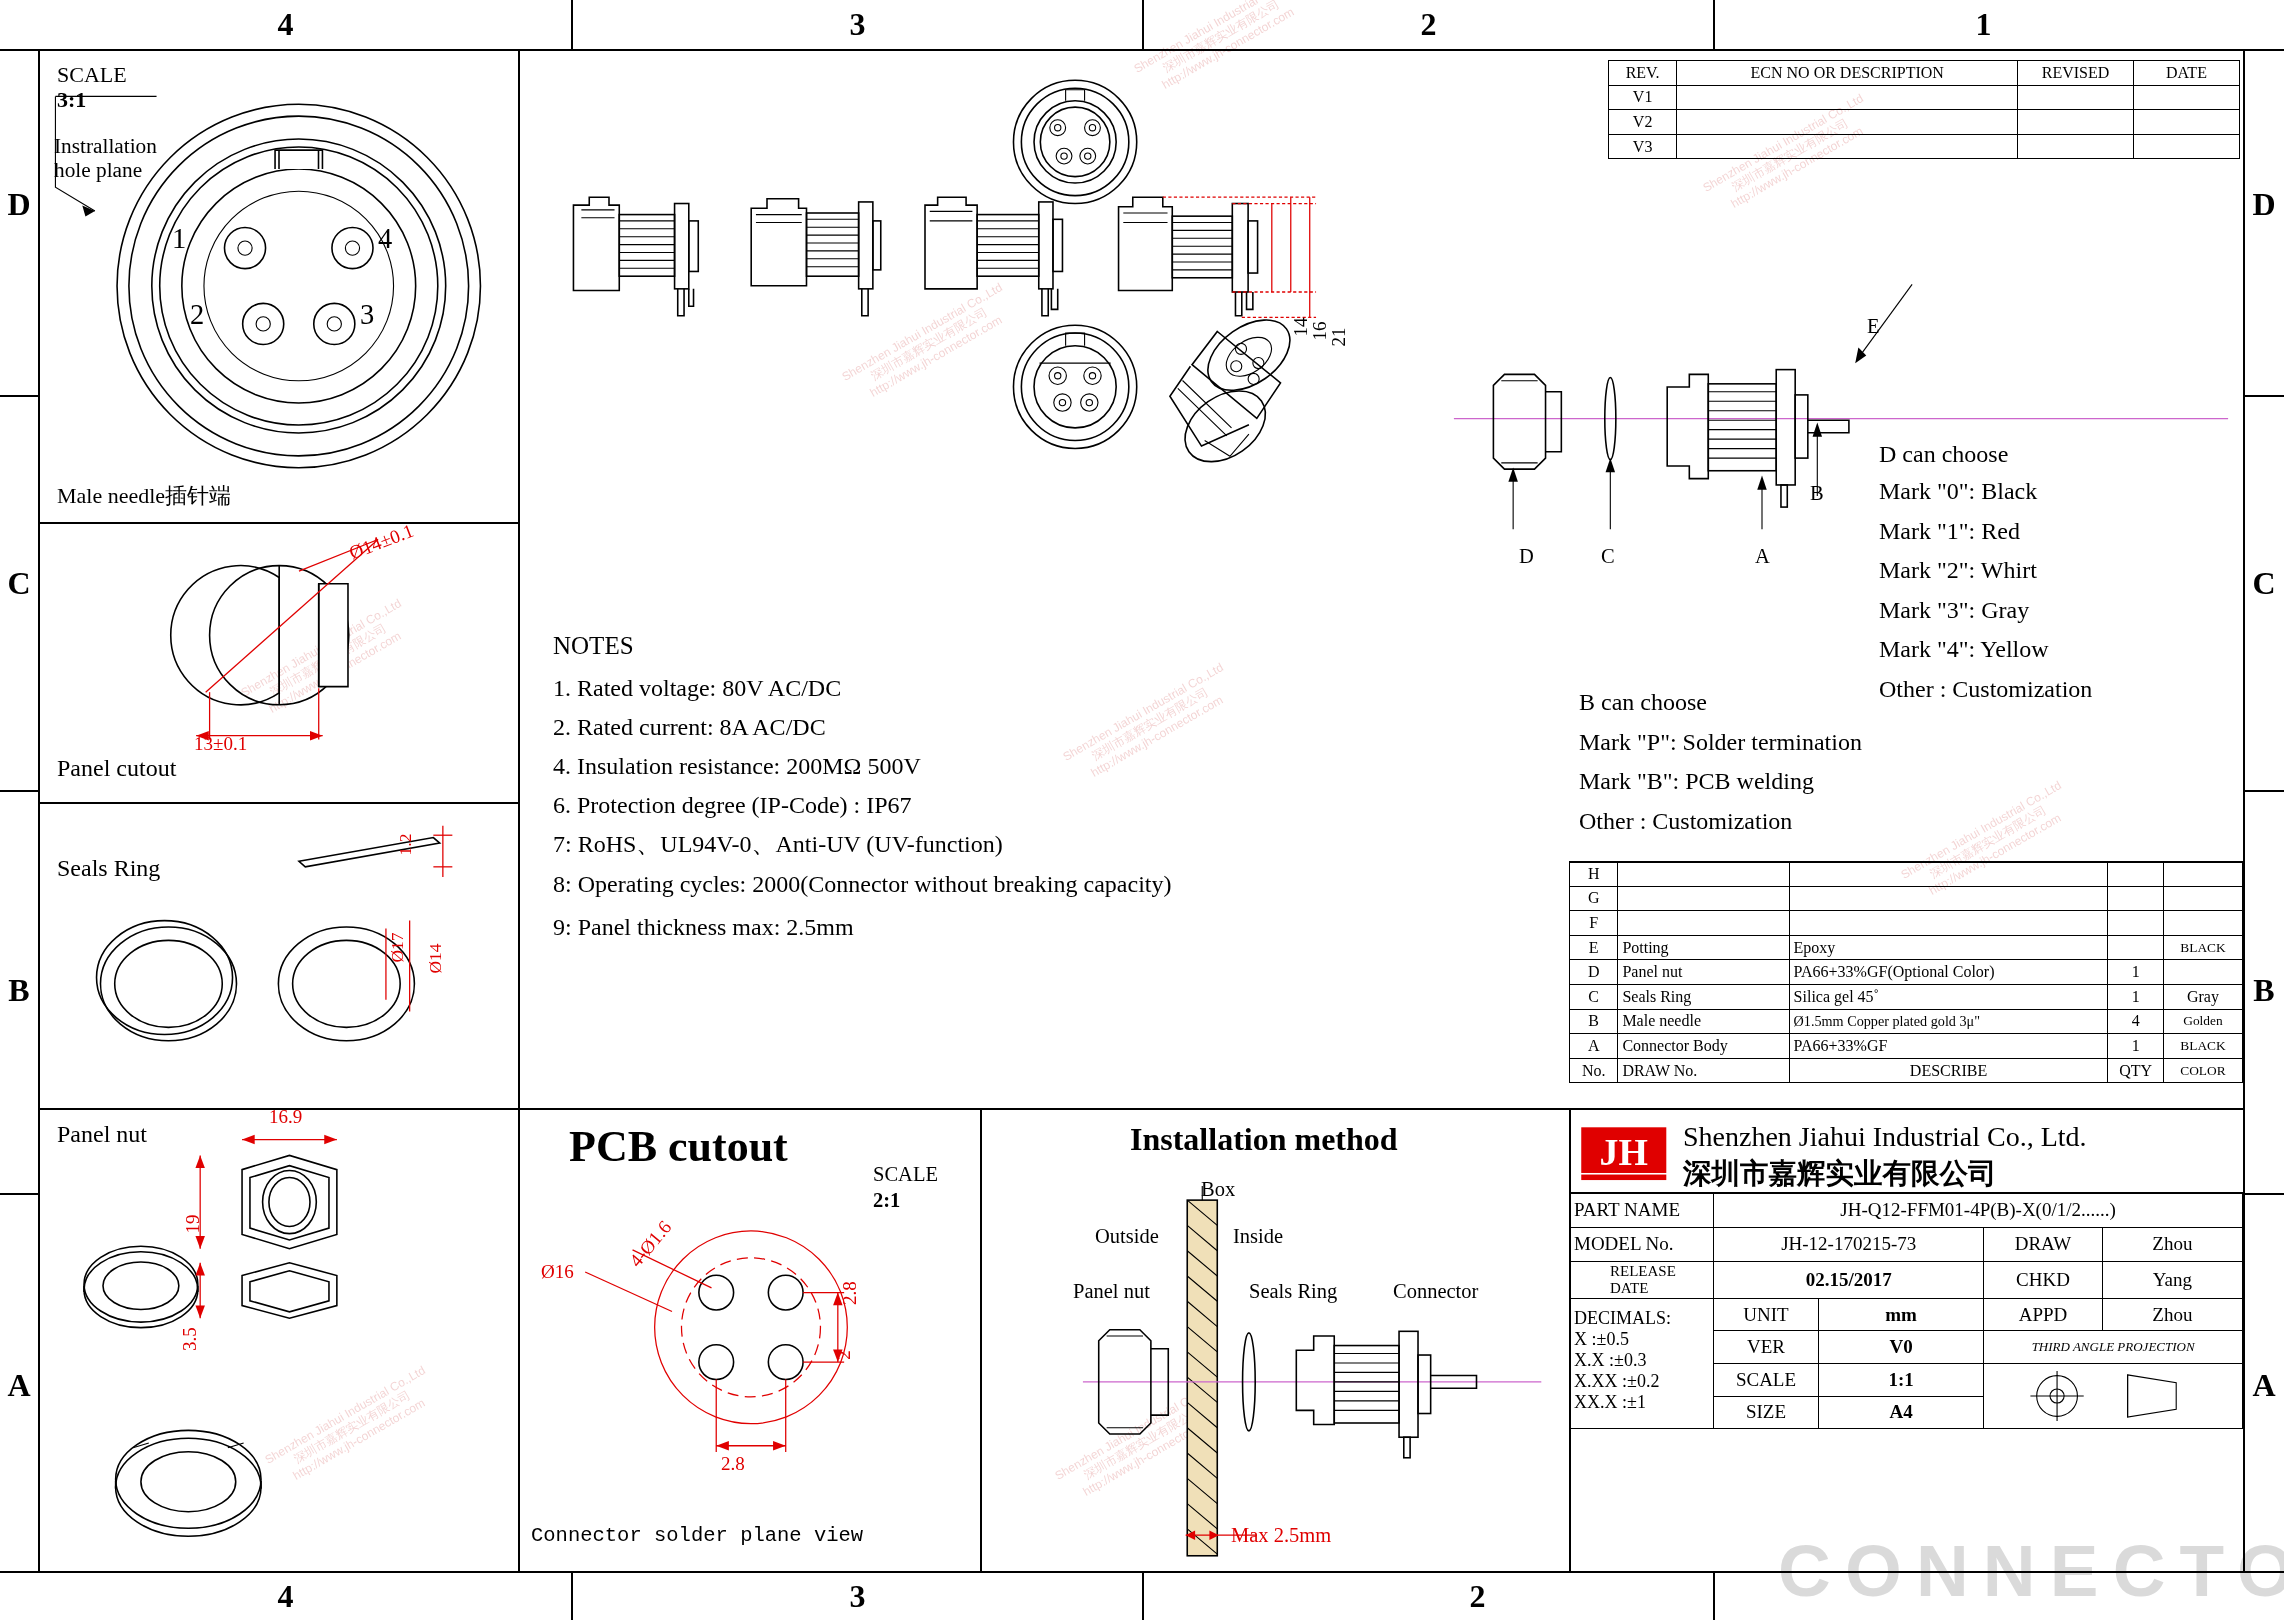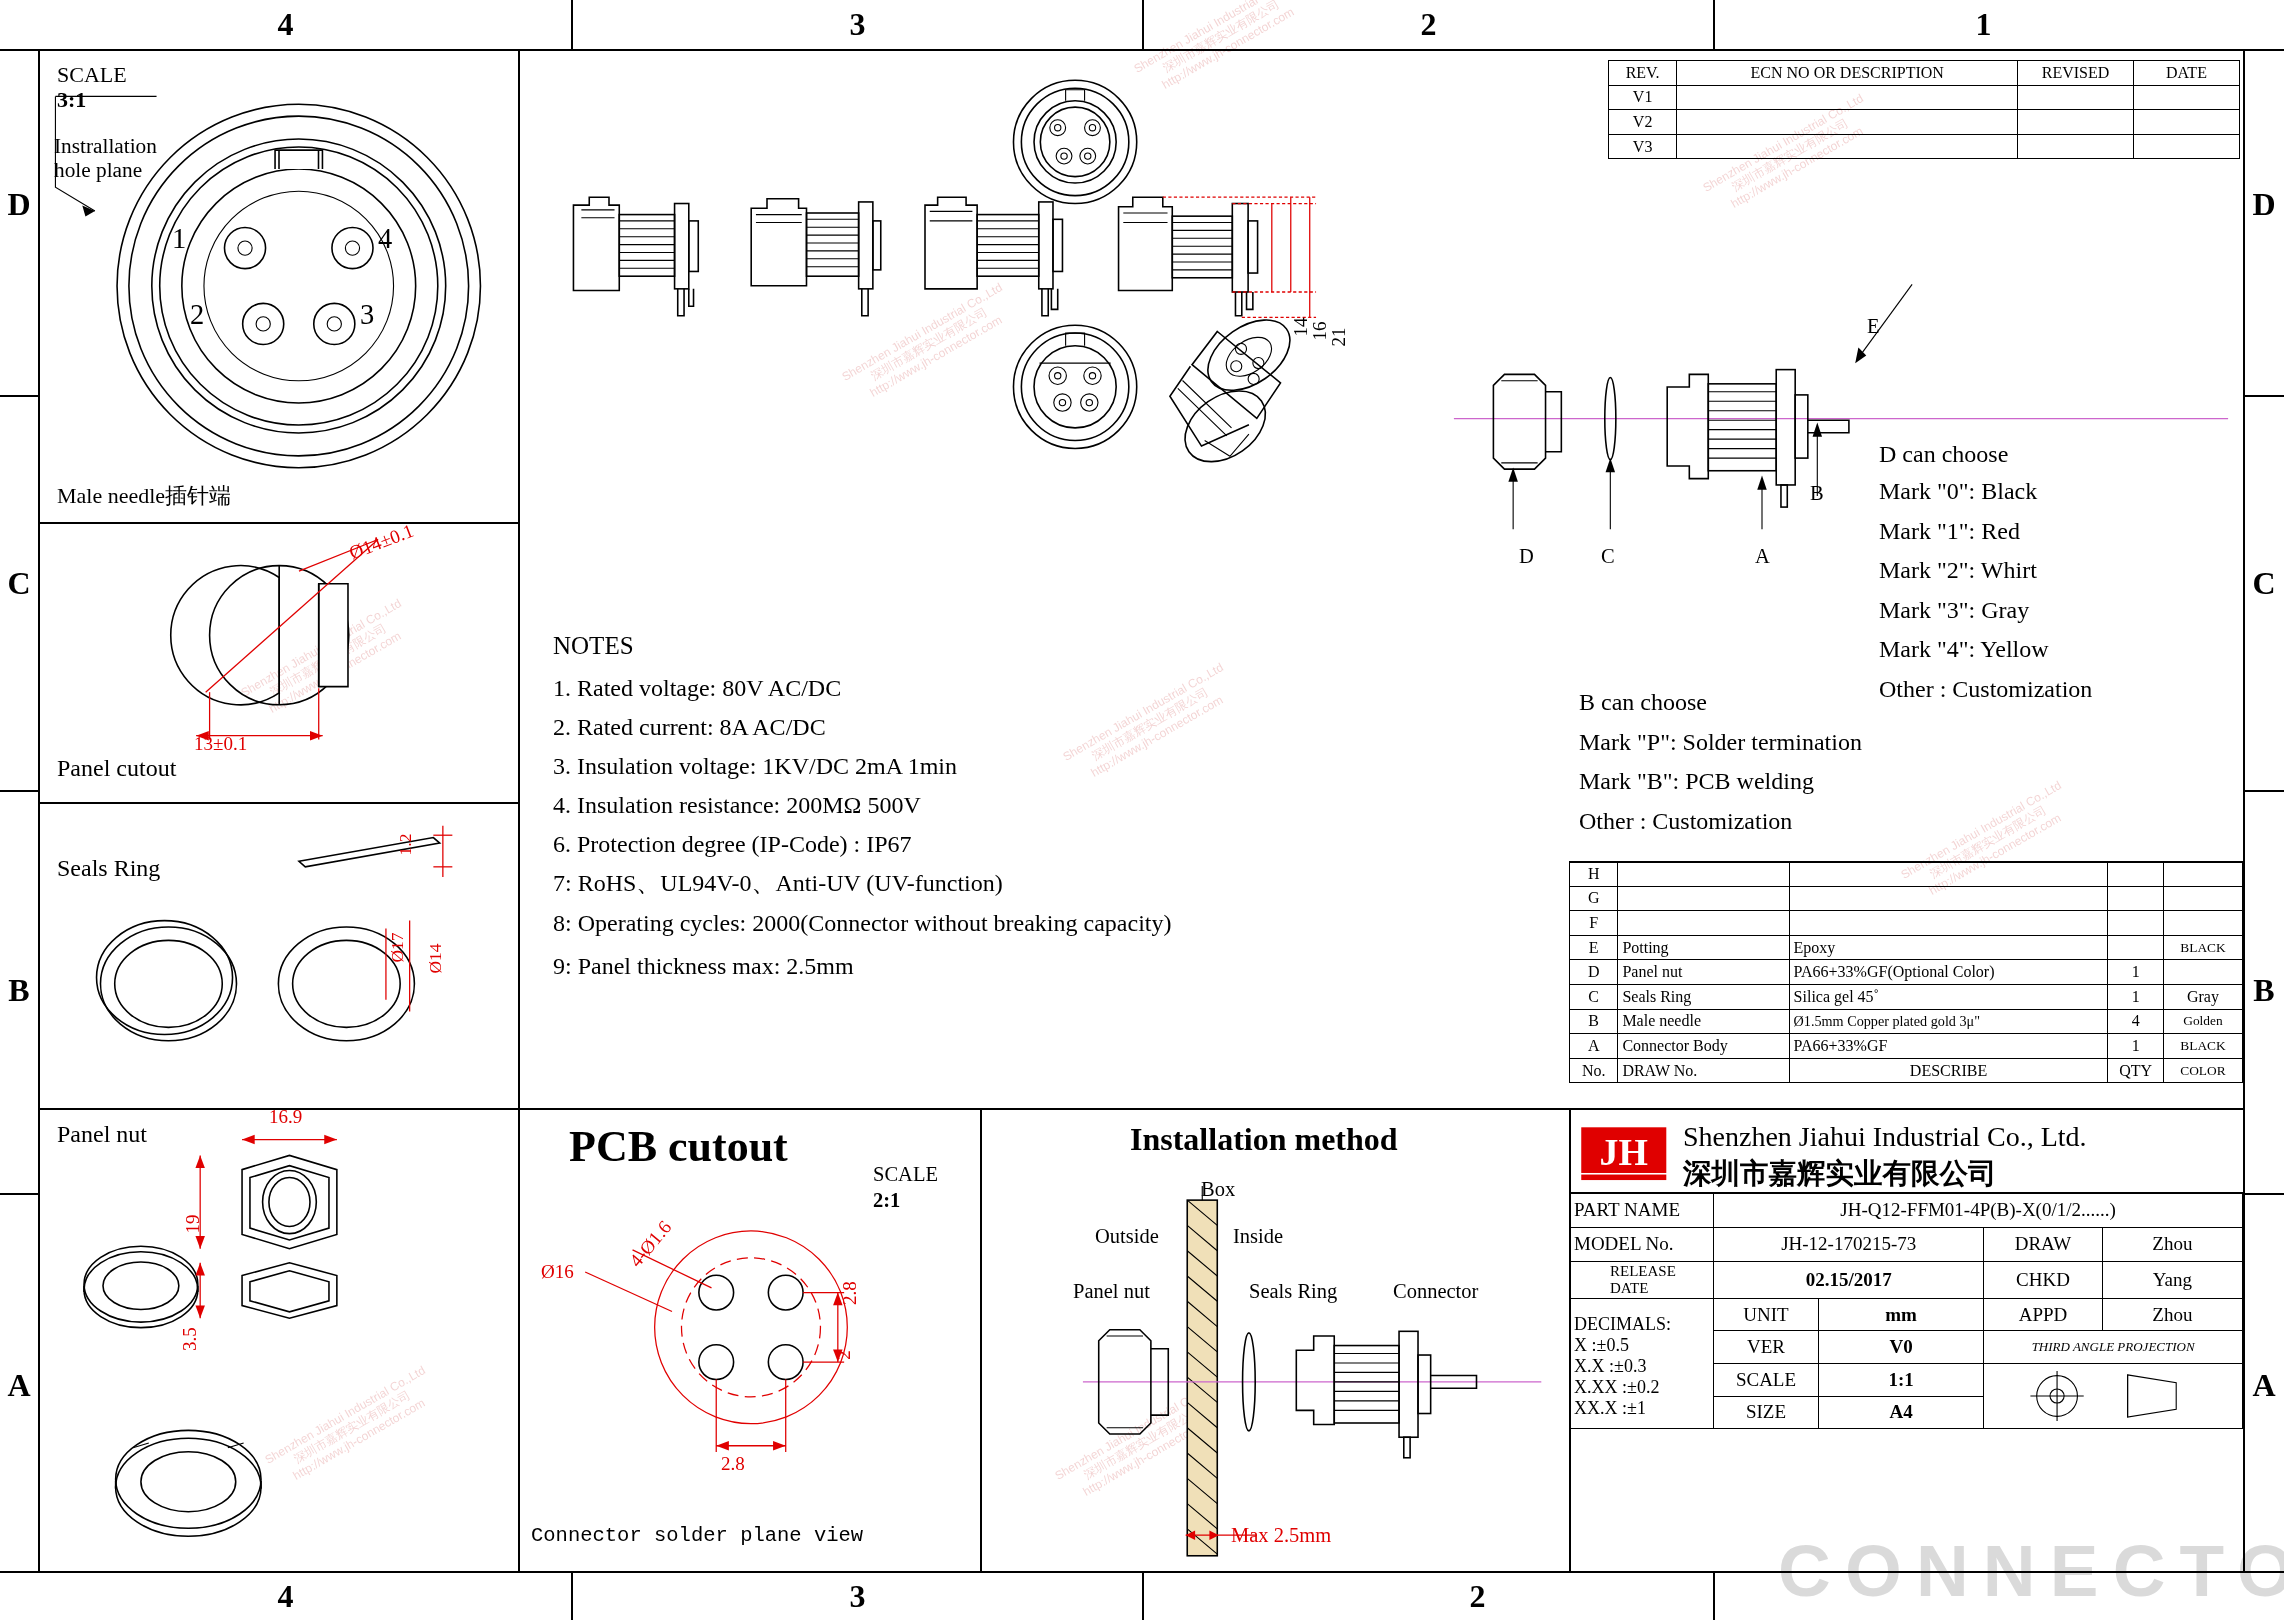--- a/index.html
+++ b/index.html
@@ -376,21 +376,20 @@
   <div class="txt" style="left:1519px;top:545px;font-size:20.5px;">D</div>
   <div class="txt" style="left:1601px;top:545px;font-size:20.5px;">C</div>
   <div class="txt" style="left:1755px;top:545px;font-size:20.5px;">A</div>
   <div class="txt" style="left:1810px;top:482px;font-size:20.5px;">B</div>
   <div class="txt" style="left:1867px;top:315px;font-size:20.5px;">E</div>
 
   <div class="txt" style="left:553px;top:632px;font-size:25px;">NOTES</div>
   <div style="position:absolute;left:553px;top:669px;width:1027px;">
     <div class="txt" style="position:relative;font-size:24px;line-height:39px;">1. Rated voltage: 80V AC/DC</div>
     <div class="txt" style="position:relative;font-size:24px;line-height:39px;">2. Rated current: 8A AC/DC</div>
-    <div class="txt" style="position:relative;font-size:24px;line-height:39px;">3. Insulation voltage: 1KV/DC 2mA 1min</div>
     <div class="txt" style="position:relative;font-size:24px;line-height:39px;">4. Insulation resistance: 200MΩ 500V</div>
     <div class="txt" style="position:relative;font-size:24px;line-height:39px;">6. Protection degree (IP-Code) : IP67</div>
     <div class="txt" style="position:relative;font-size:24px;line-height:39px;">7: RoHS、UL94V-0、Anti-UV (UV-function)</div>
     <div class="txt" style="position:relative;font-size:24px;line-height:41px;">8: Operating cycles: 2000(Connector without breaking capacity)</div>
     <div class="txt" style="position:relative;font-size:24px;line-height:44px;">9: Panel thickness max: 2.5mm</div>
   </div>
 
   <div class="txt" style="left:1879px;top:441px;font-size:24px;">D can choose</div>
   <div class="txt" style="left:1879px;top:478px;font-size:24px;">Mark "0": Black</div>
   <div class="txt" style="left:1879px;top:518px;font-size:24px;">Mark "1": Red</div>
@@ -598,21 +597,21 @@
       <td style="width:111px;font-size:19px;" class="ctr">DRAW</td>
       <td style="width:134px;font-size:19px;" class="ctr">Zhou</td>
     </tr>
     <tr>
       <td style="font-size:15px;height:32px;padding-left:40px;">RELEASE DATE</td>
       <td colspan="2" style="font-size:19px;font-weight:bold;" class="ctr">02.15/2017</td>
       <td style="font-size:19px;" class="ctr">CHKD</td>
       <td style="font-size:19px;" class="ctr">Yang</td>
     </tr>
     <tr>
-      <td rowspan="4" style="font-size:18px;vertical-align:top;padding-top:15px;">
+      <td rowspan="4" style="font-size:18px;vertical-align:top;padding-top:9px;">
         <div>DECIMALS:</div>
         <div>X        :±0.5</div>
         <div>X.X     :±0.3</div>
         <div>X.XX  :±0.2</div>
         <div>XX.X :±1</div>
       </td>
       <td style="width:103px;font-size:19px;height:30px;" class="ctr">UNIT</td>
       <td style="width:182px;font-size:19px;font-weight:bold;" class="ctr">mm</td>
       <td style="font-size:19px;" class="ctr">APPD</td>
       <td style="font-size:19px;" class="ctr">Zhou</td>

